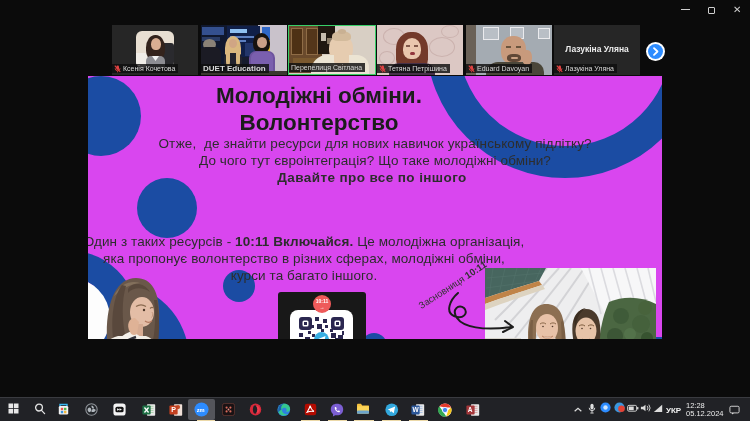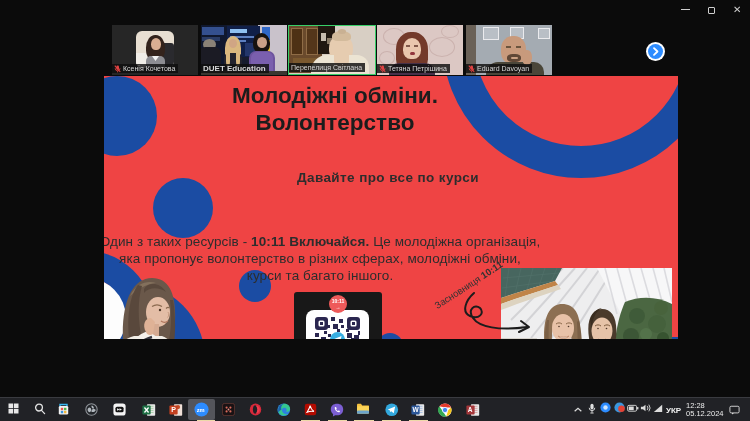--- a/index.html
+++ b/index.html
@@ -8,21 +8,21 @@
          font-family:"Liberation Sans", sans-serif;}
   .abs{position:absolute;}
   
   .winbtn{position:absolute;color:#cfcfcf;font-size:11px;line-height:11px;}
   
   .tile{position:absolute;top:25px;height:50px;background:#262626;overflow:hidden;}
   .nlabel{position:absolute;left:0;bottom:2px;background:rgba(15,15,15,.82);color:#d8d8d8;
           font-size:7px;line-height:9px;padding:0 3px 0 2px;white-space:nowrap;display:flex;align-items:center;}
   .micsvg{margin-right:2px;flex:none;}
   
-  #slide{position:absolute;left:104px;top:76px;width:574px;height:263px;background:#ef4444;overflow:hidden;}
+  #slide{position:absolute;left:88px;top:76px;width:574px;height:263px;background:#d946ef;overflow:hidden;}
   .circ{position:absolute;border-radius:50%;background:#1b4ca3;}
   .slidetext{position:absolute;color:#2d2d2d;text-align:center;}
   
   #taskbar{position:absolute;left:0;top:397px;width:750px;height:24px;background:#212226;border-top:1px solid #3a3b40;}
   .tbicon{position:absolute;top:5px;}
 </style>
 </head>
 <body>
 <div id="stage">
 
@@ -124,20 +124,28 @@
     <div class="abs" style="left:50px;top:21px;width:5px;height:1.5px;background:#6b543e;"></div>
     <div class="abs" style="left:20px;top:37px;width:58px;height:13px;border-radius:12px 10px 0 0;background:#4a4639;"></div>
     <div class="abs" style="left:56px;top:25px;width:10px;height:15px;border-radius:45%;background:#c89a7c;"></div>
     <div class="nlabel"><svg class="micsvg" width="7" height="8" viewBox="0 0 7 8">
           <rect x="2.4" y="0.5" width="2.6" height="4.3" rx="1.3" fill="#e14343"></rect>
           <path d="M1.2 3.3 a2.4 2.4 0 0 0 4.8 0 M3.7 6 L3.7 7.4" stroke="#e14343" stroke-width="0.9" fill="none"></path>
           <line x1="0.8" y1="0.6" x2="6.3" y2="7" stroke="#e14343" stroke-width="1.1"></line>
         </svg>Eduard Davoyan</div>
   </div>
 
+  <div class="tile" style="left:554px;width:86px;">
+    <div class="abs" style="left:0;top:19px;width:100%;text-align:center;color:#ececec;font-weight:bold;font-size:8.5px;">Лазукіна Уляна</div>
+    <div class="nlabel"><svg class="micsvg" width="7" height="8" viewBox="0 0 7 8">
+          <rect x="2.4" y="0.5" width="2.6" height="4.3" rx="1.3" fill="#e14343"></rect>
+          <path d="M1.2 3.3 a2.4 2.4 0 0 0 4.8 0 M3.7 6 L3.7 7.4" stroke="#e14343" stroke-width="0.9" fill="none"></path>
+          <line x1="0.8" y1="0.6" x2="6.3" y2="7" stroke="#e14343" stroke-width="1.1"></line>
+        </svg>Лазукіна Уляна</div>
+  </div>
 
   <div class="abs" style="left:646px;top:42px;width:19px;height:19px;border-radius:50%;background:#fff;"></div>
   <div class="abs" style="left:648px;top:44px;width:15px;height:15px;border-radius:50%;background:#2d8cff;"></div>
   <svg class="abs" style="left:648px;top:44px;" width="15" height="15" viewBox="0 0 15 15">
       <path d="M6 4.2 L9.5 7.5 L6 10.8" fill="none" stroke="#fff" stroke-width="1.8" stroke-linecap="round" stroke-linejoin="round"></path>
     </svg>
 
   <div id="slide">
 
     <div class="circ" style="left:-27px;top:0px;width:80px;height:80px;"></div>
@@ -177,21 +185,22 @@
 
       <path d="M30 104 C26 82 36 66 52 61 L61 67 C49 73 44 86 44 106 Z" fill="#f4f0ea"></path>
       <path d="M32 84 C38 76 46 70 56 67 M30 95 C36 87 43 81 49 79" stroke="#33333c" stroke-width="2.4" fill="none"></path>
 
       <path d="M50 62 C46 55 49 48 55 48 L59 52 L57 64 C54 66 51 65 50 62 Z" fill="#dfb296"></path>
 
       <path d="M62 127 C62 112 70 101 80 103 C88 107 90 117 89 127 Z" fill="#8fa6bf"></path>
     </svg>
 
     <div class="slidetext" style="left:0px;top:7px;width:462px;font-size:22.5px;line-height:26.5px;font-weight:bold;color:#1c1c1c;">Молодіжні обміни.<br>Волонтерство</div>
-    <div class="slidetext" style="left:54px;top:92.5px;width:460px;font-size:13.5px;line-height:17px;font-weight:bold;letter-spacing:.4px;">Давайте про все по курси</div>
+    <div class="slidetext" style="left:57px;top:59px;width:460px;font-size:13.5px;line-height:17px;letter-spacing:.1px;">Отже,&nbsp; де знайти ресурси для нових навичок українському підлітку?<br>До чого тут євроінтеграція? Що таке молодіжні обміни?</div>
+    <div class="slidetext" style="left:54px;top:92.5px;width:460px;font-size:13.5px;line-height:17px;font-weight:bold;letter-spacing:.4px;">Давайте про все по іншого</div>
     <div class="slidetext" style="left:-54px;top:156.5px;width:540px;font-size:13.5px;line-height:17px;letter-spacing:.1px;">Один з таких ресурсів - <b>10:11 Включайся.</b> Це молодіжна організація,<br>яка пропонує волонтерство в різних сферах, молодіжні обміни,<br>курси та багато іншого.</div>
 
     <div class="abs" style="left:190px;top:216px;width:88px;height:95px;border-radius:3px;background:#181818;"></div>
     <div class="abs" style="left:202px;top:234px;width:63px;height:66px;border-radius:8px;background:#fff;"></div>
     <svg class="abs" style="left:211px;top:241px;" width="45" height="45" viewBox="0 0 45 45">
       <g fill="#2b2750">
         <rect x="0" y="0" width="13" height="13" rx="3"></rect>
           <rect x="32" y="0" width="13" height="13" rx="3"></rect>
           <rect x="0" y="32" width="13" height="13" rx="3"></rect>
         <rect x="3.5" y="3.5" width="6" height="6" rx="1.5" fill="#fff" stroke="none"></rect>

